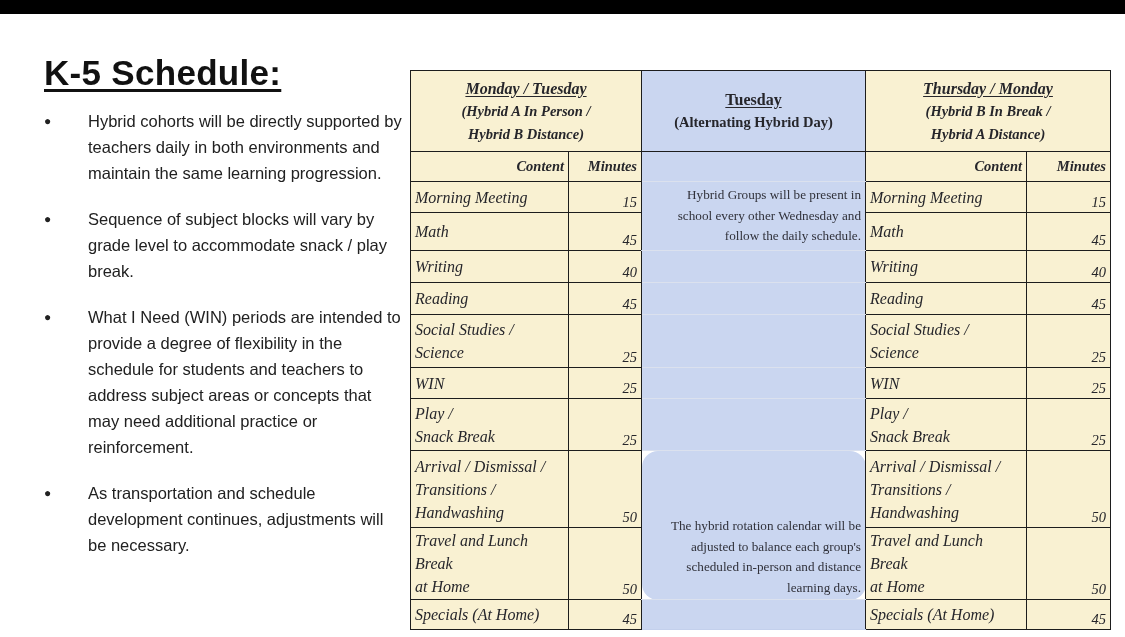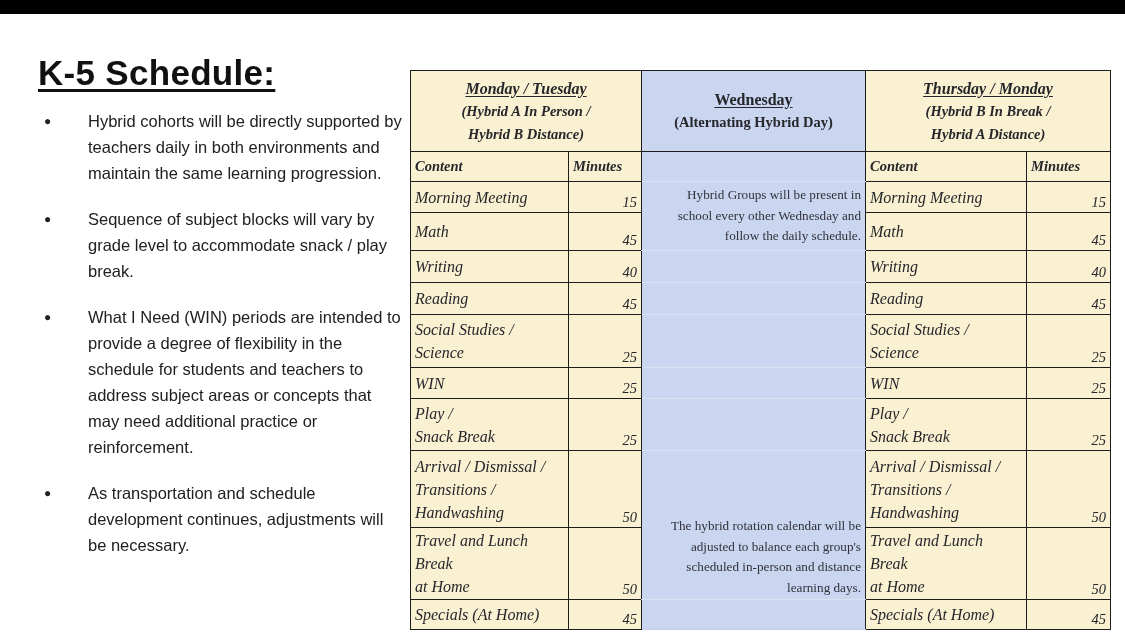--- a/index.html
+++ b/index.html
@@ -21,21 +21,21 @@
 
   
   .left-col {
     position: absolute;
     left: 38px;
     top: 52px;
     width: 368px;
     color: #1c1c1c;
   }
   .page-title {
-    margin: 0 0 14px 0;
+    margin: 0 0 14px 6px;
     font-size: 35px;
     line-height: 42px;
     font-weight: bold;
     letter-spacing: 0.3px;
     text-decoration: underline;
     text-underline-offset: 4px;
     text-decoration-thickness: 3px;
     color: #111111;
   }
   .bullet-list { list-style: none; margin: 0; padding: 0; }
@@ -86,21 +86,21 @@
     text-decoration: underline;
     text-underline-offset: 2px;
   }
   .day-sub {
     display: block;
     font-size: 14.5px;
     line-height: 23px;
     white-space: pre-line;
   }
   .col-head {
-    text-align: left;
+    text-align: right;
     vertical-align: middle;
     font-weight: bold;
     font-size: 14.5px;
   }
   .cell-content {
     text-align: left;
     vertical-align: middle;
     font-size: 16px;
     line-height: 23px;
     white-space: pre-line;
@@ -112,21 +112,21 @@
     padding-bottom: 5px;
   }
   .w-note {
     text-align: right;
     vertical-align: middle;
     font-size: 13.2px;
     line-height: 20.5px;
     white-space: pre-line;
     color: #30313a;
   }
-  .w-note-bottom { vertical-align: bottom; padding-bottom: 9px; }
+  .w-note-bottom { vertical-align: bottom; padding-bottom: 9px; border-radius: 16px; }
 </style>
 </head>
 <body>
 
 <div class="page">
   <div class="topbar"></div>
 
   <div class="left-col">
     <h1 class="page-title">K-5 Schedule:</h1>
     <ul class="bullet-list">
@@ -159,21 +159,21 @@
     </colgroup>
 
     <tbody>
         <tr style="height:81px">
       <th class="c day-head" colspan="2">
         <span class="day-title">Monday / Tuesday</span>
         <span class="day-sub">(Hybrid A In Person /
 Hybrid B Distance)</span>
       </th>
       <th class="w-head day-head">
-        <span class="day-title">Wednesday</span>
+        <span class="day-title">Tuesday</span>
         <span class="day-sub">(Alternating Hybrid Day)</span>
       </th>
       <th class="c day-head" colspan="2">
         <span class="day-title">Thursday / Monday</span>
         <span class="day-sub">(Hybrid B In Break /
 Hybrid A Distance)</span>
       </th>
     </tr>
 
     <tr style="height:30px">

